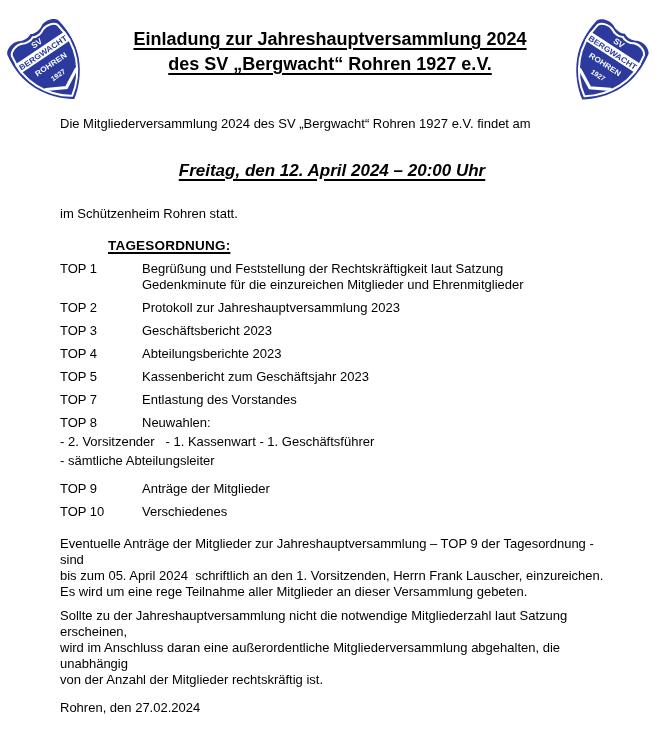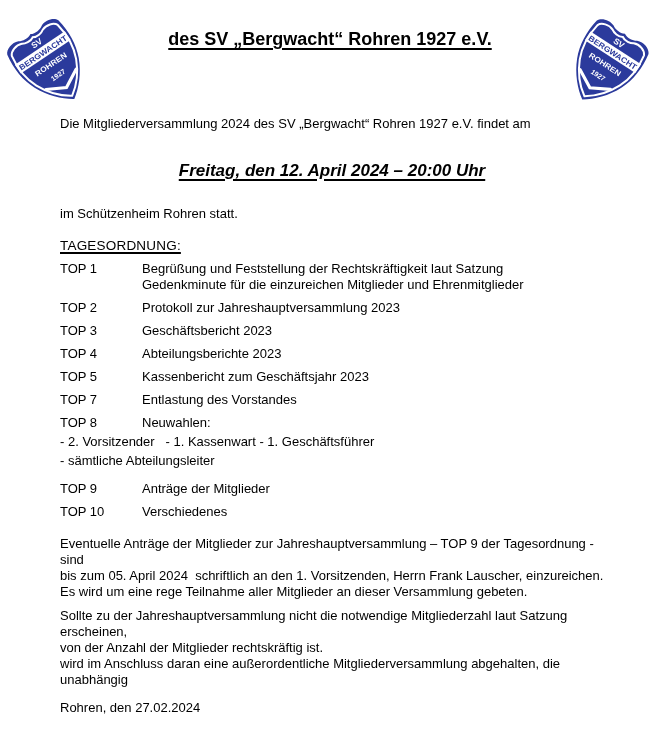--- a/index.html
+++ b/index.html
@@ -42,26 +42,27 @@
     font-weight:bold;
     font-style:italic;
     text-decoration:underline;
     text-decoration-thickness:2px;
     text-underline-offset:3px;
   }
   .intro-line2 { margin-top:25px; }
 
   .agenda-heading {
     margin-top:16px;
-    font-weight:normal;
+    font-weight:bold;
     font-size:13.5px;
     letter-spacing:0.2px;
     text-decoration:underline;
     text-decoration-thickness:1.5px;
     text-underline-offset:2px;
+    margin-left:48px;
   }
 
   .agenda-row { display:flex; margin-top:7px; }
   .agenda-row:first-of-type { margin-top:10px; }
   .agenda-label { width:82px; flex:none; }
   .agenda-text .l2 { display:block; }
   .sub-line { margin-top:3px; white-space:pre-wrap; }
   .row-gap { margin-top:12px; }
 
   .para { margin-top:16px; line-height:16px; }
@@ -82,20 +83,21 @@
       <path d="M50,6 C44,10 34,8 30,5 C21,1 9,5 6,12 C2,34 4,55 12,73 C21,93 36,109 50,118 C64,109 79,93 88,73 C96,55 98,34 94,12 C91,5 79,1 70,5 C66,8 56,10 50,6 Z" transform="translate(50,62) scale(0.9) translate(-50,-62)" fill="none" stroke="#ffffff" stroke-width="3.2"></path>
       <text x="50" y="26" text-anchor="middle" font-size="12" fill="#ffffff">SV</text>
       <path d="M7,30 L93,30 L93,45 L7,45 Z" fill="#ffffff"></path>
       <text x="50" y="42" text-anchor="middle" font-size="11" fill="#2b3a9c" textLength="80" lengthAdjust="spacingAndGlyphs">BERGWACHT</text>
       <text x="50" y="62" text-anchor="middle" font-size="11" fill="#ffffff" textLength="52" lengthAdjust="spacingAndGlyphs">ROHREN</text>
       <text x="50" y="80" text-anchor="middle" font-size="10" fill="#ffffff">1927</text>
       <path d="M24,84 L50,98 L76,84" fill="none" stroke="#ffffff" stroke-width="4.5" stroke-linecap="round"></path>
     </svg>
 
     <div class="title-block">
+      <span>Einladung zur Jahreshauptversammlung 2024</span>
       <span>des SV „Bergwacht“ Rohren 1927 e.V.</span>
     </div>
 
     <svg class="logo logo-right" viewBox="0 0 100 122" aria-hidden="true">
       <path d="M50,6 C44,10 34,8 30,5 C21,1 9,5 6,12 C2,34 4,55 12,73 C21,93 36,109 50,118 C64,109 79,93 88,73 C96,55 98,34 94,12 C91,5 79,1 70,5 C66,8 56,10 50,6 Z" fill="#2b3a9c"></path>
       <path d="M50,6 C44,10 34,8 30,5 C21,1 9,5 6,12 C2,34 4,55 12,73 C21,93 36,109 50,118 C64,109 79,93 88,73 C96,55 98,34 94,12 C91,5 79,1 70,5 C66,8 56,10 50,6 Z" transform="translate(50,62) scale(0.9) translate(-50,-62)" fill="none" stroke="#ffffff" stroke-width="3.2"></path>
       <text x="50" y="26" text-anchor="middle" font-size="12" fill="#ffffff">SV</text>
       <path d="M7,30 L93,30 L93,45 L7,45 Z" fill="#ffffff"></path>
       <text x="50" y="42" text-anchor="middle" font-size="11" fill="#2b3a9c" textLength="80" lengthAdjust="spacingAndGlyphs">BERGWACHT</text>
       <text x="50" y="62" text-anchor="middle" font-size="11" fill="#ffffff" textLength="52" lengthAdjust="spacingAndGlyphs">ROHREN</text>
@@ -168,20 +170,20 @@
     </div>
 
     <div class="para para1">
       <span>Eventuelle Anträge der Mitglieder zur Jahreshauptversammlung – TOP 9 der Tagesordnung -  sind</span>
       <span>bis zum 05. April 2024  schriftlich an den 1. Vorsitzenden, Herrn Frank Lauscher, einzureichen.</span>
       <span>Es wird um eine rege Teilnahme aller Mitglieder an dieser Versammlung gebeten.</span>
     </div>
 
     <div class="para para2">
       <span>Sollte zu der Jahreshauptversammlung nicht die notwendige Mitgliederzahl laut Satzung erscheinen,</span>
+      <span>wird im Anschluss daran eine außerordentliche Mitgliederversammlung abgehalten, die unabhängig</span>
       <span>von der Anzahl der Mitglieder rechtskräftig ist.</span>
-      <span>wird im Anschluss daran eine außerordentliche Mitgliederversammlung abgehalten, die unabhängig</span>
     </div>
 
     <div class="place-date">Rohren, den 27.02.2024</div>
 
   </div>
 </div>
 
 </body></html>

